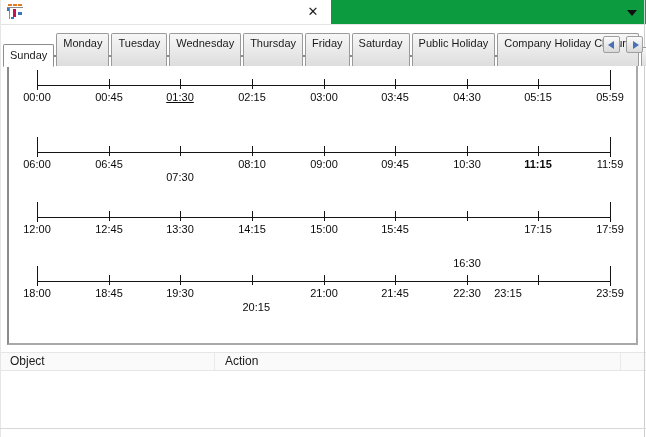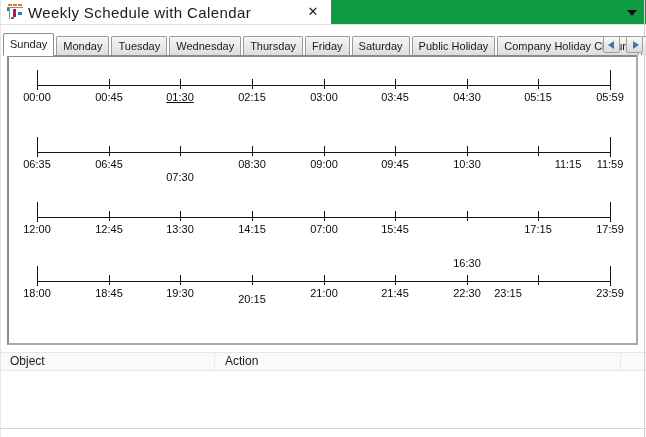--- a/index.html
+++ b/index.html
@@ -14,21 +14,21 @@
   .tab-icon { position:absolute; left:6px; top:4px; width:16px; height:16px; }
   .doc-title { position:absolute; left:27px; top:4px; font-size:15px; letter-spacing:.4px; color:#1a1a1a; white-space:nowrap; }
   .close-btn { position:absolute; left:303px; top:3px; width:18px; height:18px; text-align:center;
                font-size:13px; line-height:18px; color:#222; cursor:pointer; }
   .dd-arrow { position:absolute; right:9px; top:10px; width:0; height:0;
               border-left:5px solid transparent; border-right:5px solid transparent; border-top:6px solid #111; }
   .strip-sep { position:absolute; top:24px; left:0; width:646px; height:1px; background:#e4e4e4; }
 
   
   .daytabs { position:absolute; top:33px; left:3px; height:22px; white-space:nowrap; z-index:3; }
-  .dtab { display:inline-block; vertical-align:bottom; height:19px; line-height:18px; margin-right:2px;
+  .dtab { display:inline-block; vertical-align:bottom; height:33px; line-height:18px; margin-right:2px;
           padding:0 6px; font-size:11px; color:#1b1b1b; text-align:center;
           background:linear-gradient(#f7f7f7,#dddddd); border:1px solid #9a9a9a;
           border-bottom:none; border-radius:2px 2px 0 0; cursor:pointer; }
   .dtab.active { height:23px; line-height:21px; background:#ffffff; border:1px solid #8c8c8c;
                  border-bottom:1px solid #ffffff; margin-bottom:-1px; position:relative; z-index:4; }
   .tab-sliver { display:inline-block; vertical-align:bottom; height:19px; width:9px; overflow:hidden;
                 background:linear-gradient(#f7f7f7,#dddddd); border:1px solid #9a9a9a; border-bottom:none;
                 border-radius:2px 0 0 0; cursor:pointer; }
   .scrollbtns { position:absolute; top:36px; right:3px; z-index:5; }
   .sbtn { display:inline-block; width:17px; height:17px; margin-left:2px; position:relative;
@@ -74,21 +74,20 @@
           <rect x="6" y="0" width="4" height="2" fill="#e07b1f"></rect>
           <rect x="11" y="0" width="4" height="2" fill="#e07b1f"></rect>
           <rect x="0" y="3" width="16" height="1" fill="#8a8a8a"></rect>
           <rect x="2" y="3" width="1" height="12" fill="#8a8a8a"></rect>
           <rect x="0" y="4" width="2" height="3" fill="#3b74bd"></rect>
           <rect x="6" y="5" width="3" height="8" fill="#c4134f"></rect>
           <rect x="11" y="8" width="4" height="3" fill="#3b74bd"></rect>
           <rect x="4" y="13" width="3" height="2" fill="#3b74bd"></rect>
         </svg>
       </span>
-      <span class="doc-title">Weekly Schedule with Calendar</span>
       <span class="close-btn">✕</span>
     </div>
     <span class="dd-arrow"></span>
   </div>
   <div class="strip-sep"></div>
 
   <div class="daytabs" id="daytabs"><span class="dtab active">Sunday</span><span class="dtab">Monday</span><span class="dtab">Tuesday</span><span class="dtab">Wednesday</span><span class="dtab">Thursday</span><span class="dtab">Friday</span><span class="dtab">Saturday</span><span class="dtab">Public Holiday</span><span class="dtab">Company Holiday Closure</span><span class="tab-sliver"></span></div>
   <div class="scrollbtns">
     <span class="sbtn"><span class="tri-l"></span></span>
     <span class="sbtn"><span class="tri-r"></span></span>
@@ -110,65 +109,65 @@
         <div class="tick mid" style="left: 386px; top: 22px; height: 10px; background: rgb(20, 20, 20);"></div>
         <div class="tl-label" style="left: 368px; top: 34px;">03:45</div>
         <div class="tick mid" style="left: 458px; top: 22px; height: 10px; background: rgb(20, 20, 20);"></div>
         <div class="tl-label" style="left: 440px; top: 34px;">04:30</div>
         <div class="tick mid" style="left: 529px; top: 22px; height: 10px; background: rgb(20, 20, 20);"></div>
         <div class="tl-label" style="left: 511px; top: 34px;">05:15</div>
         <div class="tick end" style="left: 601px; top: 13px; height: 20px; background: rgb(20, 20, 20);"></div>
         <div class="tl-label" style="left: 583px; top: 34px;">05:59</div>
         <div class="tl-line" style="left: 28px; top: 95px; width: 573px; background: rgb(20, 20, 20);"></div>
         <div class="tick end" style="left: 28px; top: 80px; height: 20px; background: rgb(20, 20, 20);"></div>
-        <div class="tl-label" style="left: 10px; top: 101px;">06:35</div>
+        <div class="tl-label" style="left: 10px; top: 101px;">06:00</div>
         <div class="tick mid" style="left: 100px; top: 89px; height: 10px; background: rgb(20, 20, 20);"></div>
         <div class="tl-label" style="left: 82px; top: 101px;">06:45</div>
         <div class="tick mid" style="left: 171px; top: 89px; height: 10px; background: rgb(20, 20, 20);"></div>
         <div class="tl-label" style="left: 153px; top: 114px;">07:30</div>
         <div class="tick mid" style="left: 243px; top: 89px; height: 10px; background: rgb(20, 20, 20);"></div>
-        <div class="tl-label" style="left: 225px; top: 101px;">08:30</div>
+        <div class="tl-label" style="left: 225px; top: 101px;">08:10</div>
         <div class="tick mid" style="left: 315px; top: 89px; height: 10px; background: rgb(20, 20, 20);"></div>
         <div class="tl-label" style="left: 297px; top: 101px;">09:00</div>
         <div class="tick mid" style="left: 386px; top: 89px; height: 10px; background: rgb(20, 20, 20);"></div>
         <div class="tl-label" style="left: 368px; top: 101px;">09:45</div>
         <div class="tick mid" style="left: 458px; top: 89px; height: 10px; background: rgb(20, 20, 20);"></div>
         <div class="tl-label" style="left: 440px; top: 101px;">10:30</div>
         <div class="tick mid" style="left: 529px; top: 89px; height: 10px; background: rgb(20, 20, 20);"></div>
-        <div class="tl-label" style="left: 541px; top: 101px;">11:15</div>
+        <div class="tl-label" style="left: 511px; top: 101px; font-weight: bold;">11:15</div>
         <div class="tick end" style="left: 601px; top: 80px; height: 20px; background: rgb(20, 20, 20);"></div>
         <div class="tl-label" style="left: 583px; top: 101px;">11:59</div>
         <div class="tl-line" style="left: 28px; top: 160px; width: 573px; background: rgb(20, 20, 20);"></div>
         <div class="tick end" style="left: 28px; top: 145px; height: 20px; background: rgb(20, 20, 20);"></div>
         <div class="tl-label" style="left: 10px; top: 166px;">12:00</div>
         <div class="tick mid" style="left: 100px; top: 154px; height: 10px; background: rgb(20, 20, 20);"></div>
         <div class="tl-label" style="left: 82px; top: 166px;">12:45</div>
         <div class="tick mid" style="left: 171px; top: 154px; height: 10px; background: rgb(20, 20, 20);"></div>
         <div class="tl-label" style="left: 153px; top: 166px;">13:30</div>
         <div class="tick mid" style="left: 243px; top: 154px; height: 10px; background: rgb(20, 20, 20);"></div>
         <div class="tl-label" style="left: 225px; top: 166px;">14:15</div>
         <div class="tick mid" style="left: 315px; top: 154px; height: 10px; background: rgb(20, 20, 20);"></div>
-        <div class="tl-label" style="left: 297px; top: 166px;">07:00</div>
+        <div class="tl-label" style="left: 297px; top: 166px;">15:00</div>
         <div class="tick mid" style="left: 386px; top: 154px; height: 10px; background: rgb(20, 20, 20);"></div>
         <div class="tl-label" style="left: 368px; top: 166px;">15:45</div>
         <div class="tick mid" style="left: 458px; top: 154px; height: 10px; background: rgb(20, 20, 20);"></div>
         <div class="tl-label" style="left: 440px; top: 166px; margin-top: 34px;">16:30</div>
         <div class="tick mid" style="left: 529px; top: 154px; height: 10px; background: rgb(20, 20, 20);"></div>
         <div class="tl-label" style="left: 511px; top: 166px;">17:15</div>
         <div class="tick end" style="left: 601px; top: 145px; height: 20px; background: rgb(20, 20, 20);"></div>
         <div class="tl-label" style="left: 583px; top: 166px;">17:59</div>
         <div class="tl-line" style="left: 28px; top: 224px; width: 573px; background: rgb(20, 20, 20);"></div>
         <div class="tick end" style="left: 28px; top: 209px; height: 20px; background: rgb(20, 20, 20);"></div>
         <div class="tl-label" style="left: 10px; top: 230px;">18:00</div>
         <div class="tick mid" style="left: 100px; top: 218px; height: 10px; background: rgb(20, 20, 20);"></div>
         <div class="tl-label" style="left: 82px; top: 230px;">18:45</div>
         <div class="tick mid" style="left: 171px; top: 218px; height: 10px; background: rgb(20, 20, 20);"></div>
         <div class="tl-label" style="left: 153px; top: 230px;">19:30</div>
         <div class="tick mid" style="left: 243px; top: 218px; height: 10px; background: rgb(20, 20, 20);"></div>
-        <div class="tl-label" style="left: 225px; top: 236px;">20:15</div>
+        <div class="tl-label" style="left: 225px; top: 244px; text-align: right;">20:15</div>
         <div class="tick mid" style="left: 315px; top: 218px; height: 10px; background: rgb(20, 20, 20);"></div>
         <div class="tl-label" style="left: 297px; top: 230px;">21:00</div>
         <div class="tick mid" style="left: 386px; top: 218px; height: 10px; background: rgb(20, 20, 20);"></div>
         <div class="tl-label" style="left: 368px; top: 230px;">21:45</div>
         <div class="tick mid" style="left: 458px; top: 218px; height: 10px; background: rgb(20, 20, 20);"></div>
         <div class="tl-label" style="left: 440px; top: 230px;">22:30</div>
         <div class="tick mid" style="left: 529px; top: 218px; height: 10px; background: rgb(20, 20, 20);"></div>
         <div class="tl-label" style="left: 481px; top: 230px;">23:15</div>
         <div class="tick end" style="left: 601px; top: 209px; height: 20px; background: rgb(20, 20, 20);"></div>
         <div class="tl-label" style="left: 583px; top: 230px;">23:59</div>

